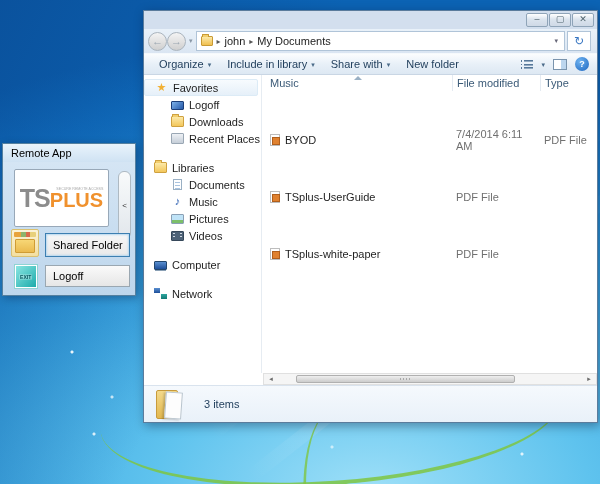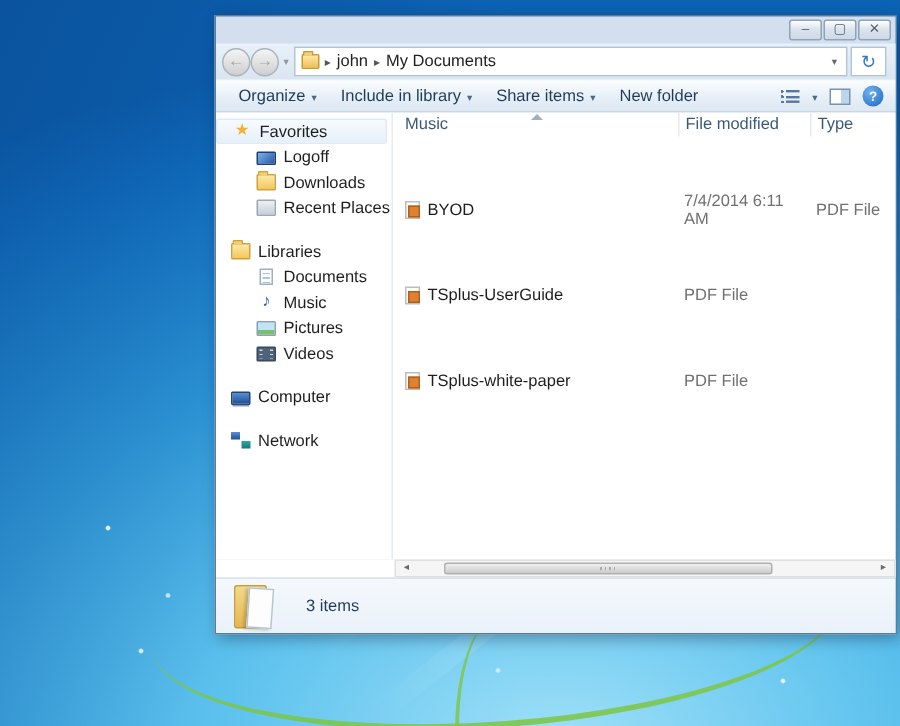--- a/index.html
+++ b/index.html
@@ -235,21 +235,21 @@
     <div class="ex-toolbar">
       <div class="tb-item">
         <span>Organize</span>
         <span class="tb-caret">▾</span>
       </div>
       <div class="tb-item">
         <span>Include in library</span>
         <span class="tb-caret">▾</span>
       </div>
       <div class="tb-item">
-        <span>Share items</span>
+        <span>Share with</span>
         <span class="tb-caret">▾</span>
       </div>
       <div class="tb-item">
         <span>New folder</span>
       </div>
       <div class="tb-right">
         <span class="ico-views"></span>
         <span class="tb-caret">▾</span>
         <span class="ico-preview"></span>
         <span class="ico-help">?</span>
@@ -351,13 +351,31 @@
         <div class="scroll-arrow">▸</div>
       </div>
     </div>
 
     <div class="ex-status">
       <div class="status-folder"></div>
       <div>3 items</div>
     </div>
   </div>
 
+  <div class="remoteapp">
+    <div class="ra-titlebar">
+      <span>Remote App</span>
+    </div>
+    <div class="ra-logo">
+      <div class="logo-inner">
+        <span class="logo-ts">TS</span><span class="logo-plus">PLUS</span>
+        <span class="logo-tagline">SECURE REMOTE ACCESS</span>
+      </div>
+    </div>
+    <div class="ra-collapse">&lt;</div>
+    <div class="ra-shared-icon"></div>
+    <div class="ra-btn ra-btn-shared">Shared Folder</div>
+    <div class="ra-logoff-icon">
+      <span>EXIT</span>
+    </div>
+    <div class="ra-btn ra-btn-logoff">Logoff</div>
+  </div>
 </div>
 
 </body></html>

